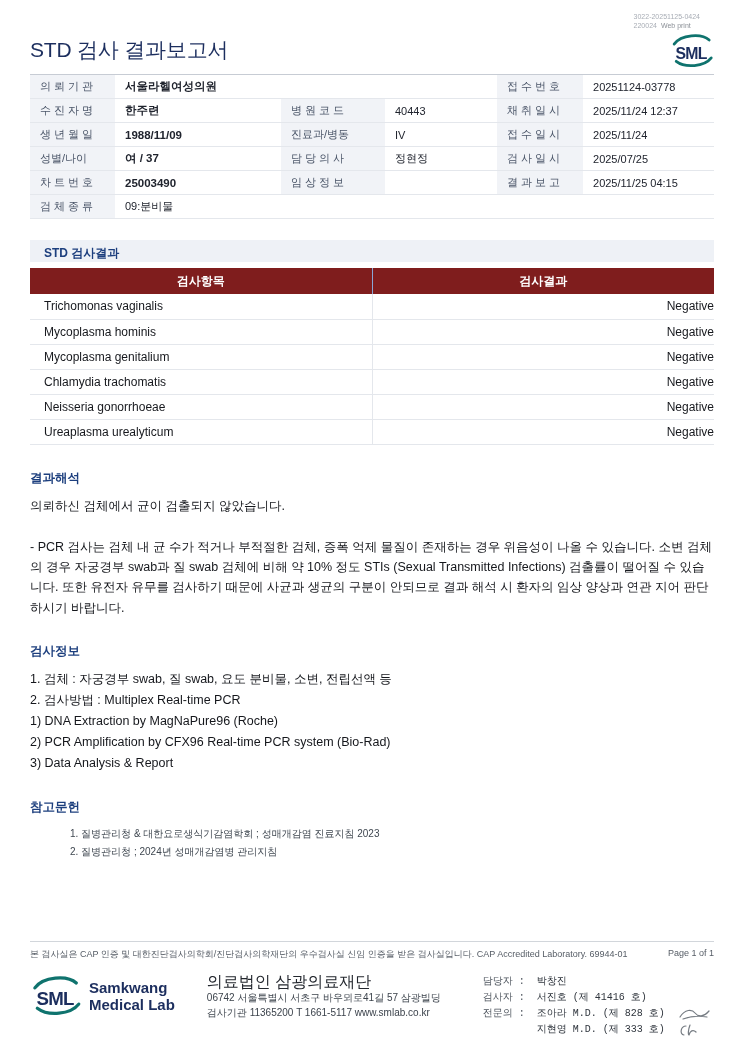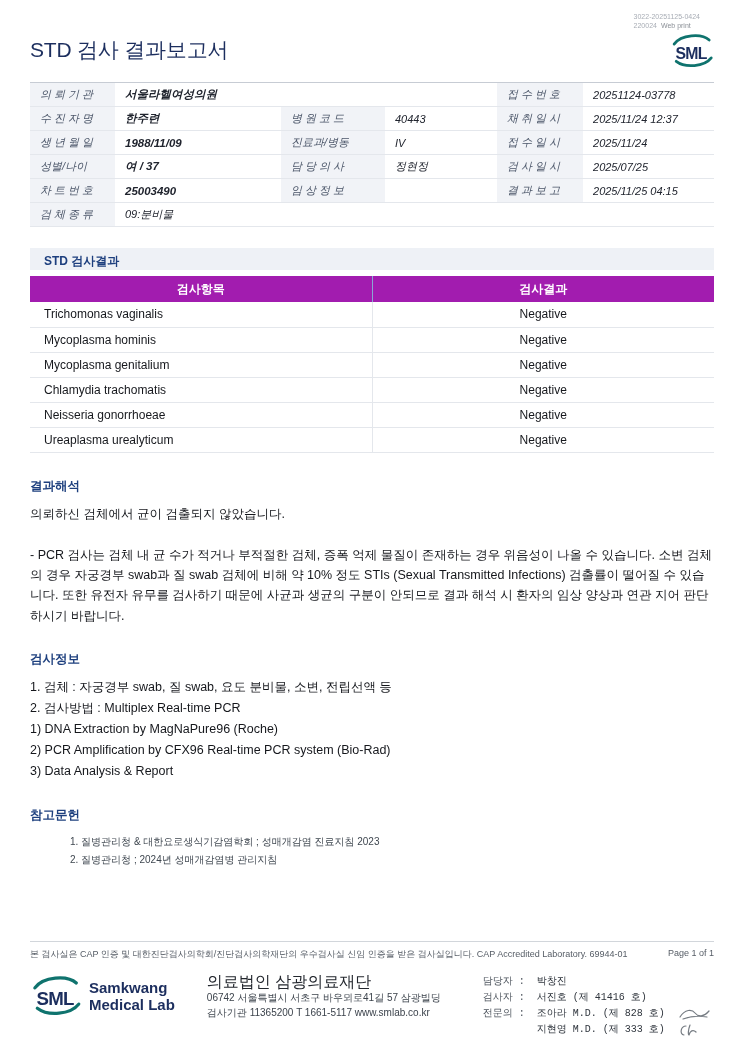--- a/index.html
+++ b/index.html
@@ -9,37 +9,37 @@
 
   
   .header { display:flex; justify-content:space-between; align-items:flex-start; min-height:50px; }
   .title { font-size:21px; font-weight:400; color:#1c2e5e; margin-top:12px; letter-spacing:-0.2px; }
   .header-right { display:flex; flex-direction:column; align-items:flex-end; }
   .meta { font-size:7px; color:#a8adb5; line-height:9px; text-align:left; margin-right:14px; margin-top:-12px; }
   .meta .print-label { color:#8b9097; margin-left:4px; }
   .logo-svg { margin-top:2px; }
 
   
-  table.info { width:684px; border-collapse:collapse; margin-top:8px; font-size:11px; table-layout:fixed; border-top:1.5px solid #c7ccd4;font-style:italic; }
+  table.info { width:684px; border-collapse:collapse; font-size:11px; table-layout:fixed; border-top:1.5px solid #c7ccd4; }
   table.info td { height:24px; padding:3px 10px; border-bottom:1px solid #e4e7ec; overflow:hidden; white-space:nowrap; }
   td.lbl { background:#f1f3f7; color:#4a5568; letter-spacing:3px; }
   td.lbl.tight { letter-spacing:0; }
   td.val { color:#20242e; }
   td.val.strong { font-weight:700; font-size:11.5px; }
 
   
   .band { margin-top:21px; background:#eef1f6; padding:5px 14px 0; font-size:12px; font-weight:700; color:#1d3f7e; }
 
   
   table.results { width:684px; border-collapse:collapse; margin-top:6px; font-size:12px; table-layout:fixed; }
-  table.results th { background:#a21caf; color:#ffffff; font-weight:600; height:26px; text-align:center; }
+  table.results th { background:#7f1d1d; color:#ffffff; font-weight:600; height:26px; text-align:center; }
   table.results th + th { border-left:1px solid #8aa6d4; }
   table.results td { height:25px; border-bottom:1px solid #e4e7ec; color:#16181d; }
   td.item { text-align:left; padding-left:14px; }
-  td.result { text-align:center; border-left:1px solid #e4e7ec; }
+  td.result { text-align:right; border-left:1px solid #e4e7ec; }
 
   
   .section { margin-top:25px; }
   .sec-h { font-size:12.5px; font-weight:700; color:#1d3f7e; margin-bottom:9px; }
   .body-text { font-size:12.5px; color:#15171c; line-height:1.62; }
   .note-para { margin-top:21px; }
   .lines div { font-size:12.5px; color:#15171c; line-height:21px; }
   .refs div { font-size:10px; color:#3f4750; line-height:18px;margin-left:40px; }
 
   .spacer { flex:1; }

